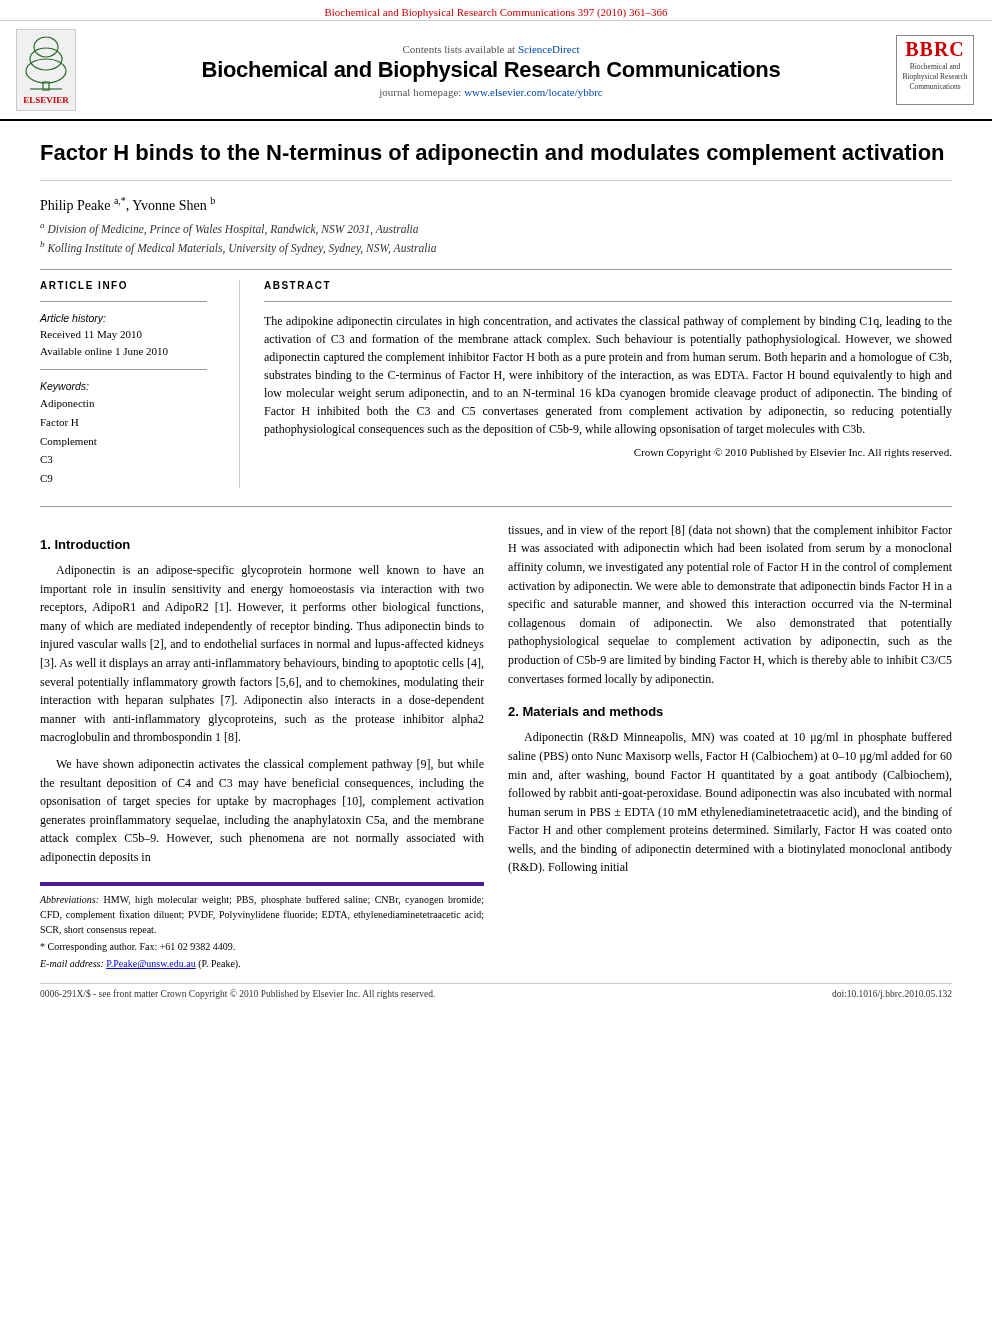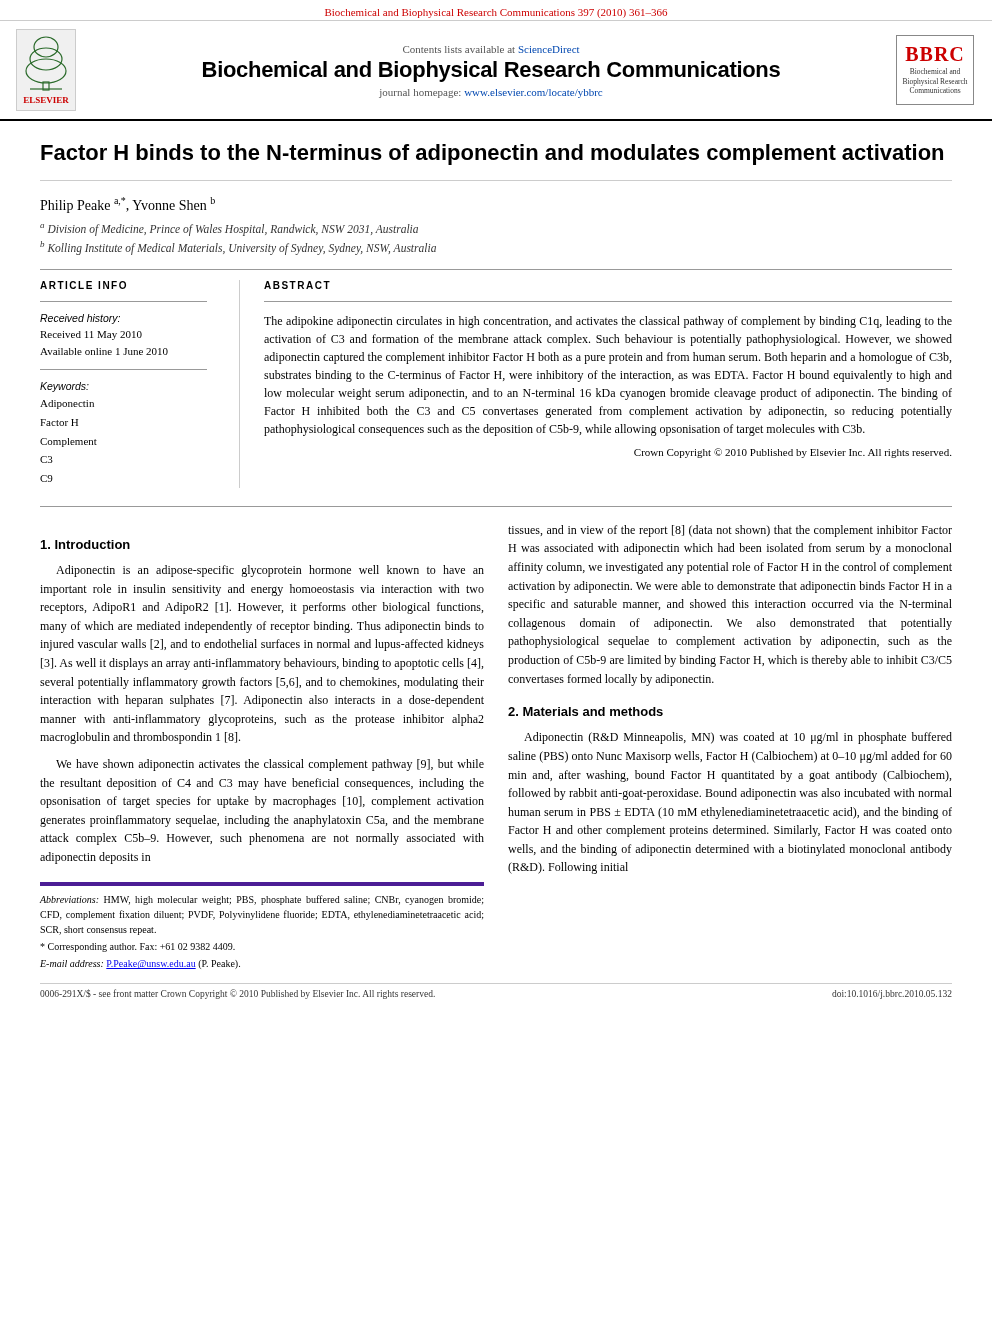--- a/index.html
+++ b/index.html
@@ -68,21 +68,21 @@
     }
 
     
     .bbrc-box {
       border: 1px solid #888;
       width: 78px;
       height: 70px;
       display: flex;
       flex-direction: column;
       align-items: center;
-      justify-content: center;
+      justify-content: flex-start;
       font-size: 9px;
       color: #555;
       text-align: center;
       padding: 3px;
     }
     .bbrc-letters {
       font-size: 20px;
       font-weight: bold;
       color: #c00;
       letter-spacing: 1px;
@@ -331,21 +331,21 @@
     <sup>b</sup> <span>Kolling Institute of Medical Materials, University of Sydney, Sydney, NSW, Australia</span>
   </div>
 
   <hr class="section-rule">
 
   <div class="info-abstract">
 
     <div class="article-info">
       <div class="info-section-title">ARTICLE INFO</div>
       <hr class="section-rule">
-      <div class="info-label">Received history:</div>
+      <div class="info-label">Article history:</div>
       <div class="info-value">Received 11 May 2010</div>
       <div class="info-value">Available online 1 June 2010</div>
       <hr class="section-rule">
       <div class="info-label">Keywords:</div>
       <div class="keywords-list">
         Adiponectin<br>Factor H<br>Complement<br>C3<br>C9
       </div>
     </div>
 
     <div class="abstract-col">

